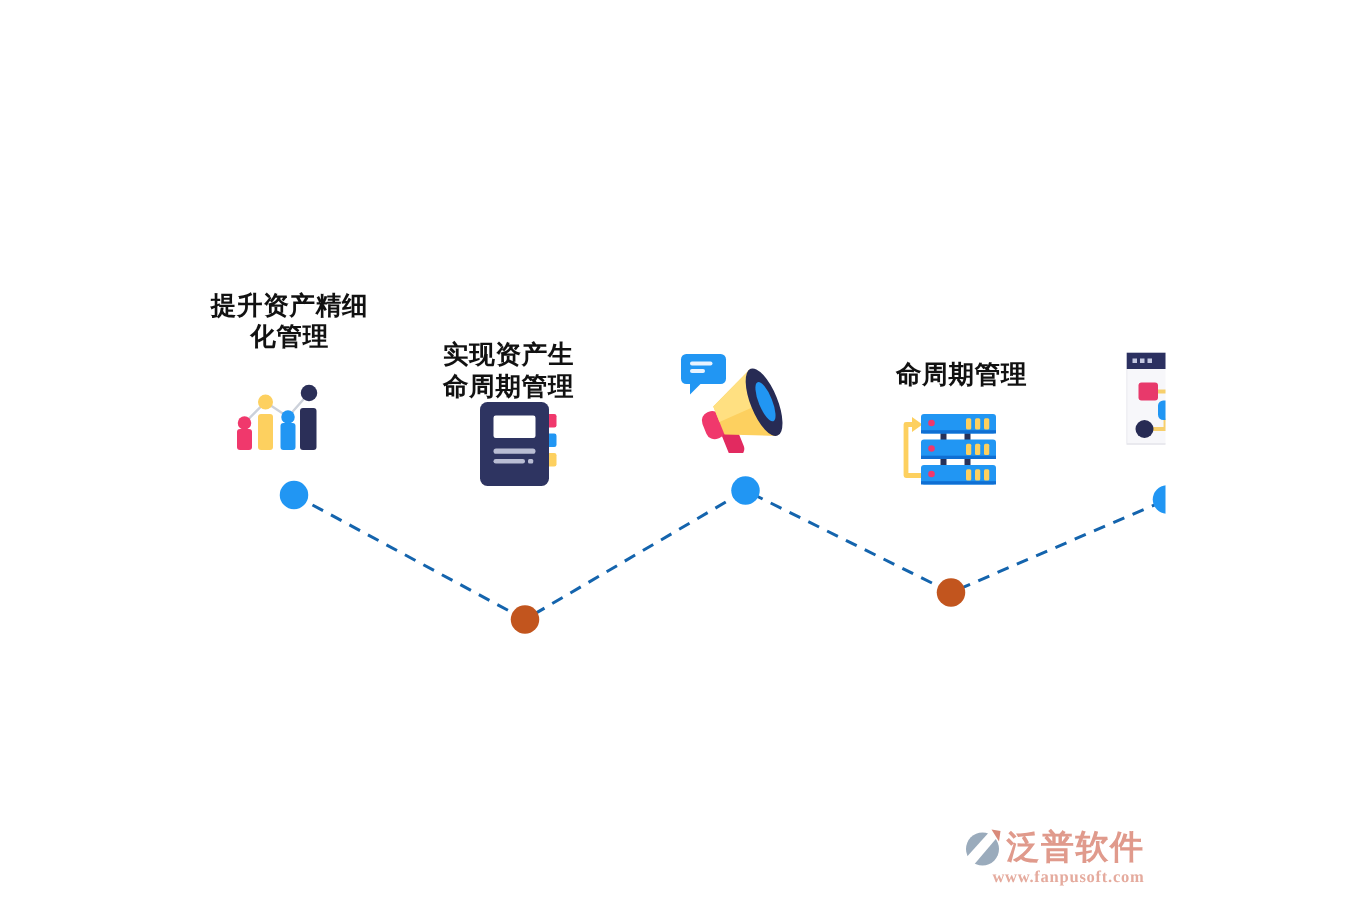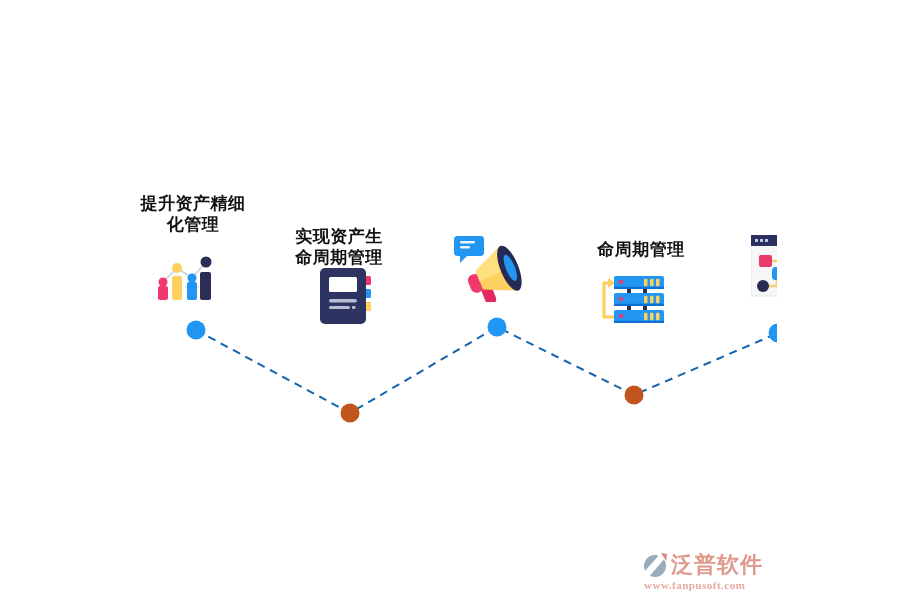--- a/index.html
+++ b/index.html
@@ -14,21 +14,21 @@
     overflow:hidden;font-family:"Liberation Sans","DejaVu Sans",sans-serif;margin-left:21px;
   }
   .zigzag{position:absolute;left:0;top:0;z-index:1;}
   .item-label{
     position:absolute;z-index:3;width:150px;text-align:center;
     font-size:17px;font-weight:700;color:var(--text);line-height:21px;
     white-space:pre-line;letter-spacing:.5px;
   }
   .item-icon{position:absolute;z-index:2;}
   .watermark{
-    position:absolute;right:14px;bottom:9px;z-index:4;text-align:left;
+    position:absolute;right:14px;bottom:9px;z-index:4;text-align:right;
   }
   .wm-row{display:flex;align-items:center;gap:3px;justify-content:flex-end;}
   .wm-brand{
     font-family:"Liberation Serif","DejaVu Serif",serif;font-weight:700;
     font-size:22px;color:var(--brand);letter-spacing:1px;line-height:24px;
   }
   .wm-url{
     font-family:"Liberation Serif","DejaVu Serif",serif;font-weight:700;
     font-size:11px;color:var(--brand-light);letter-spacing:.5px;margin-top:1px;
   }

